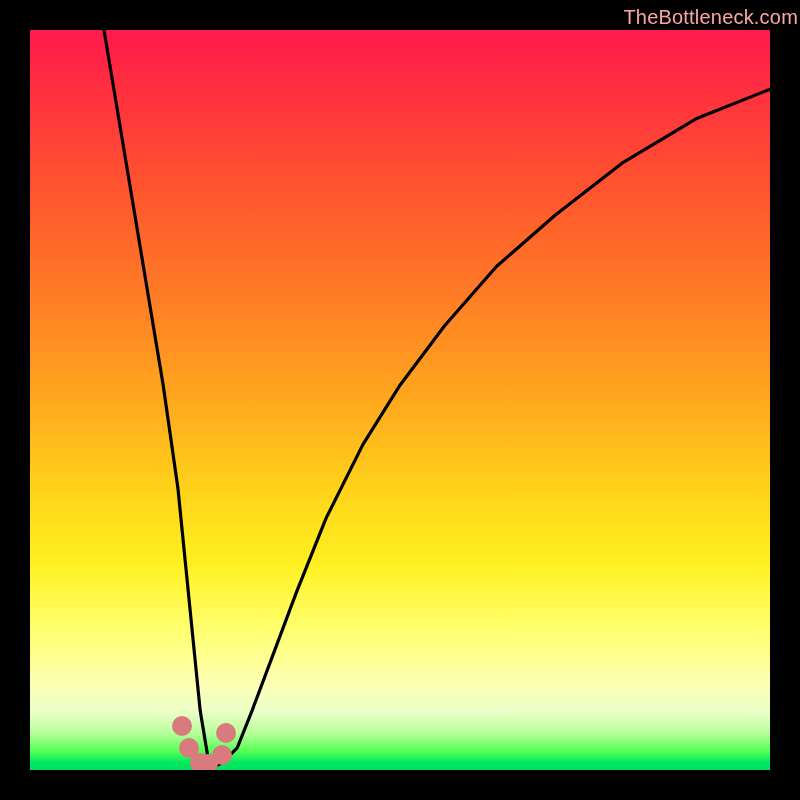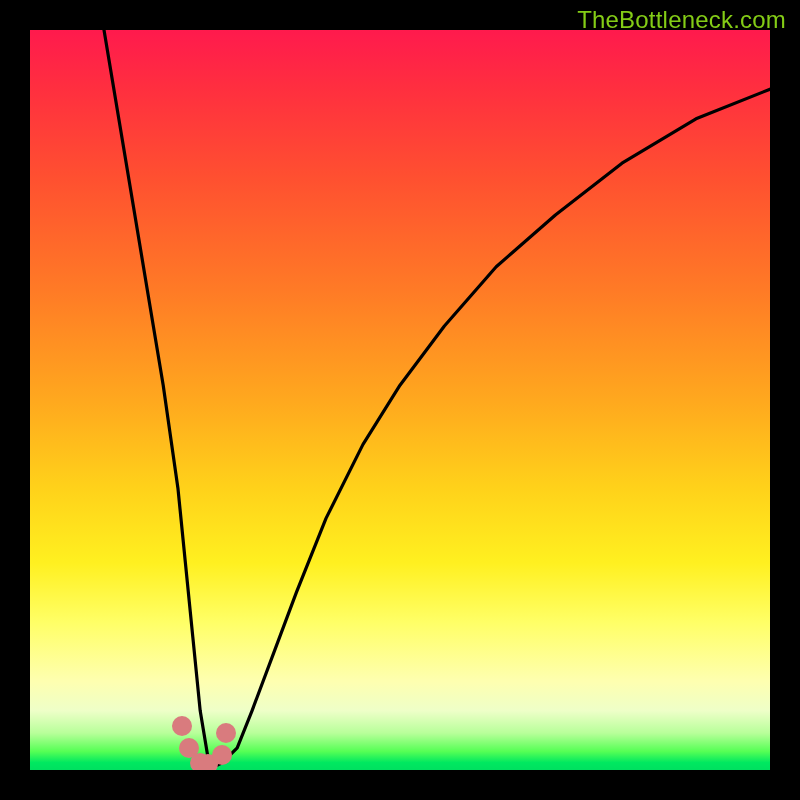--- a/index.html
+++ b/index.html
@@ -42,23 +42,23 @@
       #eeffc8 92%,
       #b8ff9a 95%,
       #55ff55 97.5%,
       #00e860 99%,
       #00e060 100%
     );
   }
   .watermark {
     position: absolute;
     top: 6px;
-    right: 14px;
-    color: #84cc16;
-    font-size: 24px;
+    right: 2px;
+    color: #fca5a5;
+    font-size: 20px;
     letter-spacing: 0.2px;
     user-select: none;
   }
   svg.curve {
     position: absolute;
     inset: 0;
   }
   .markers {
     position: absolute;
     inset: 0;

